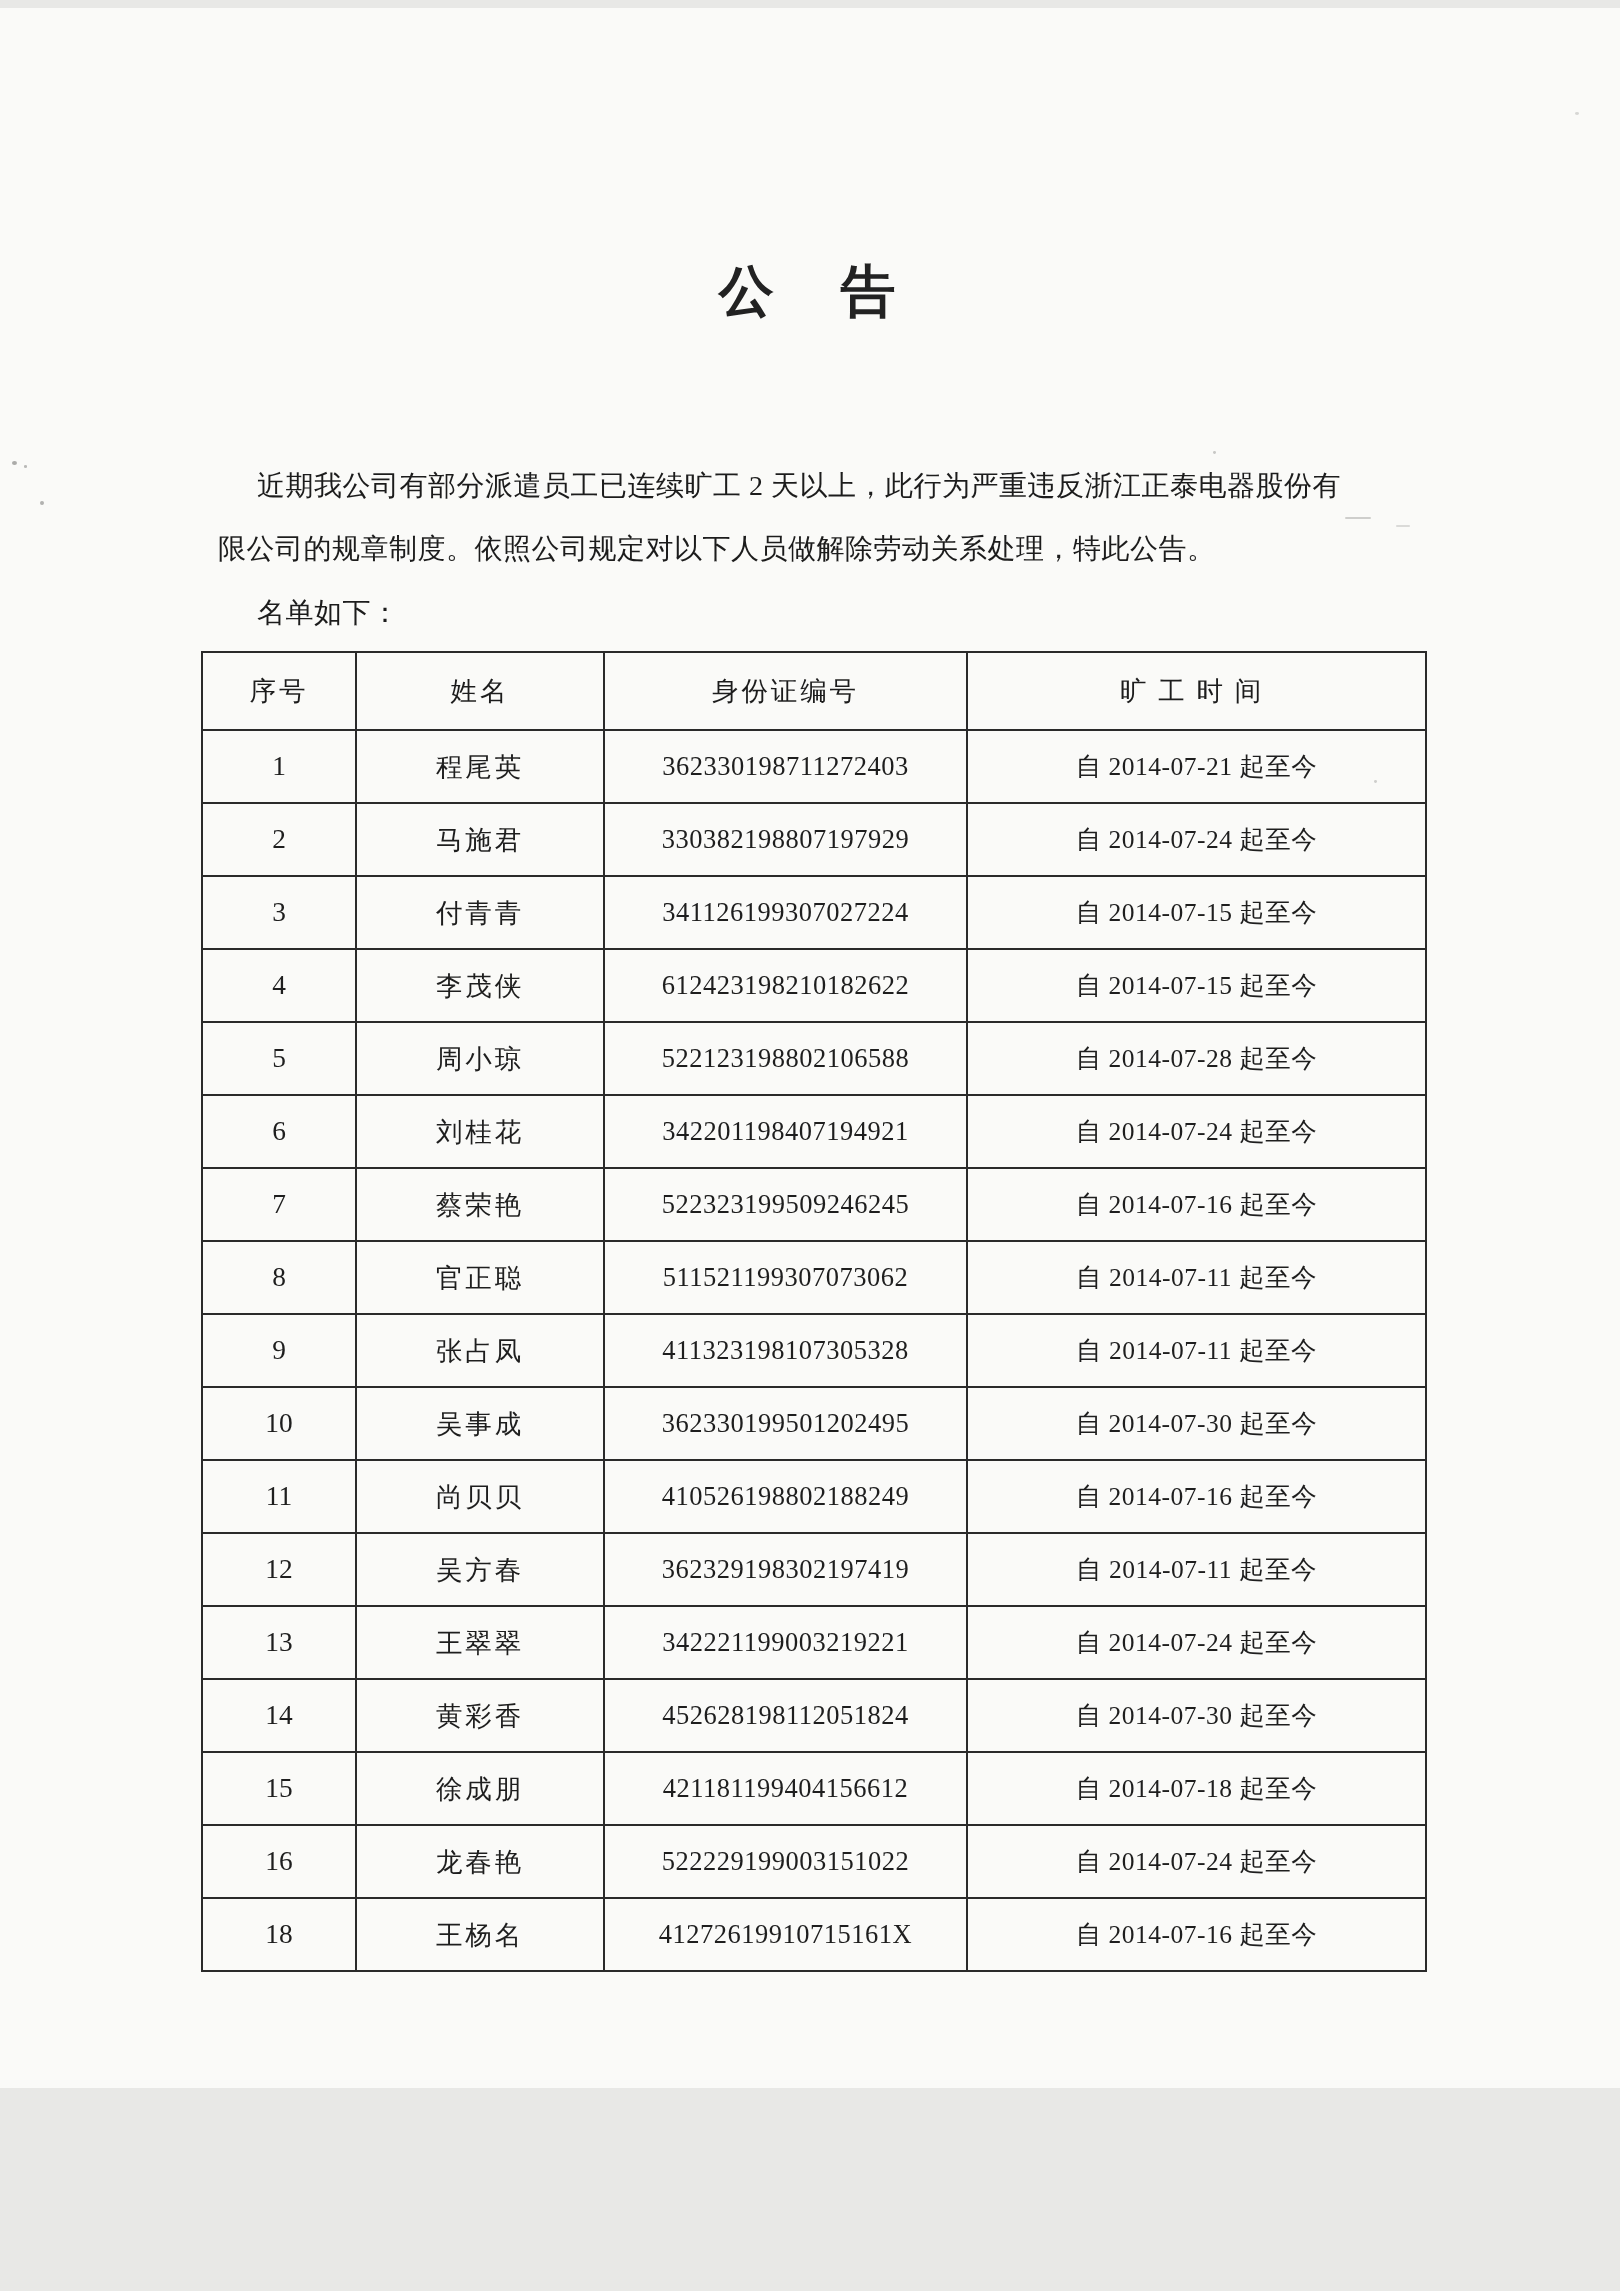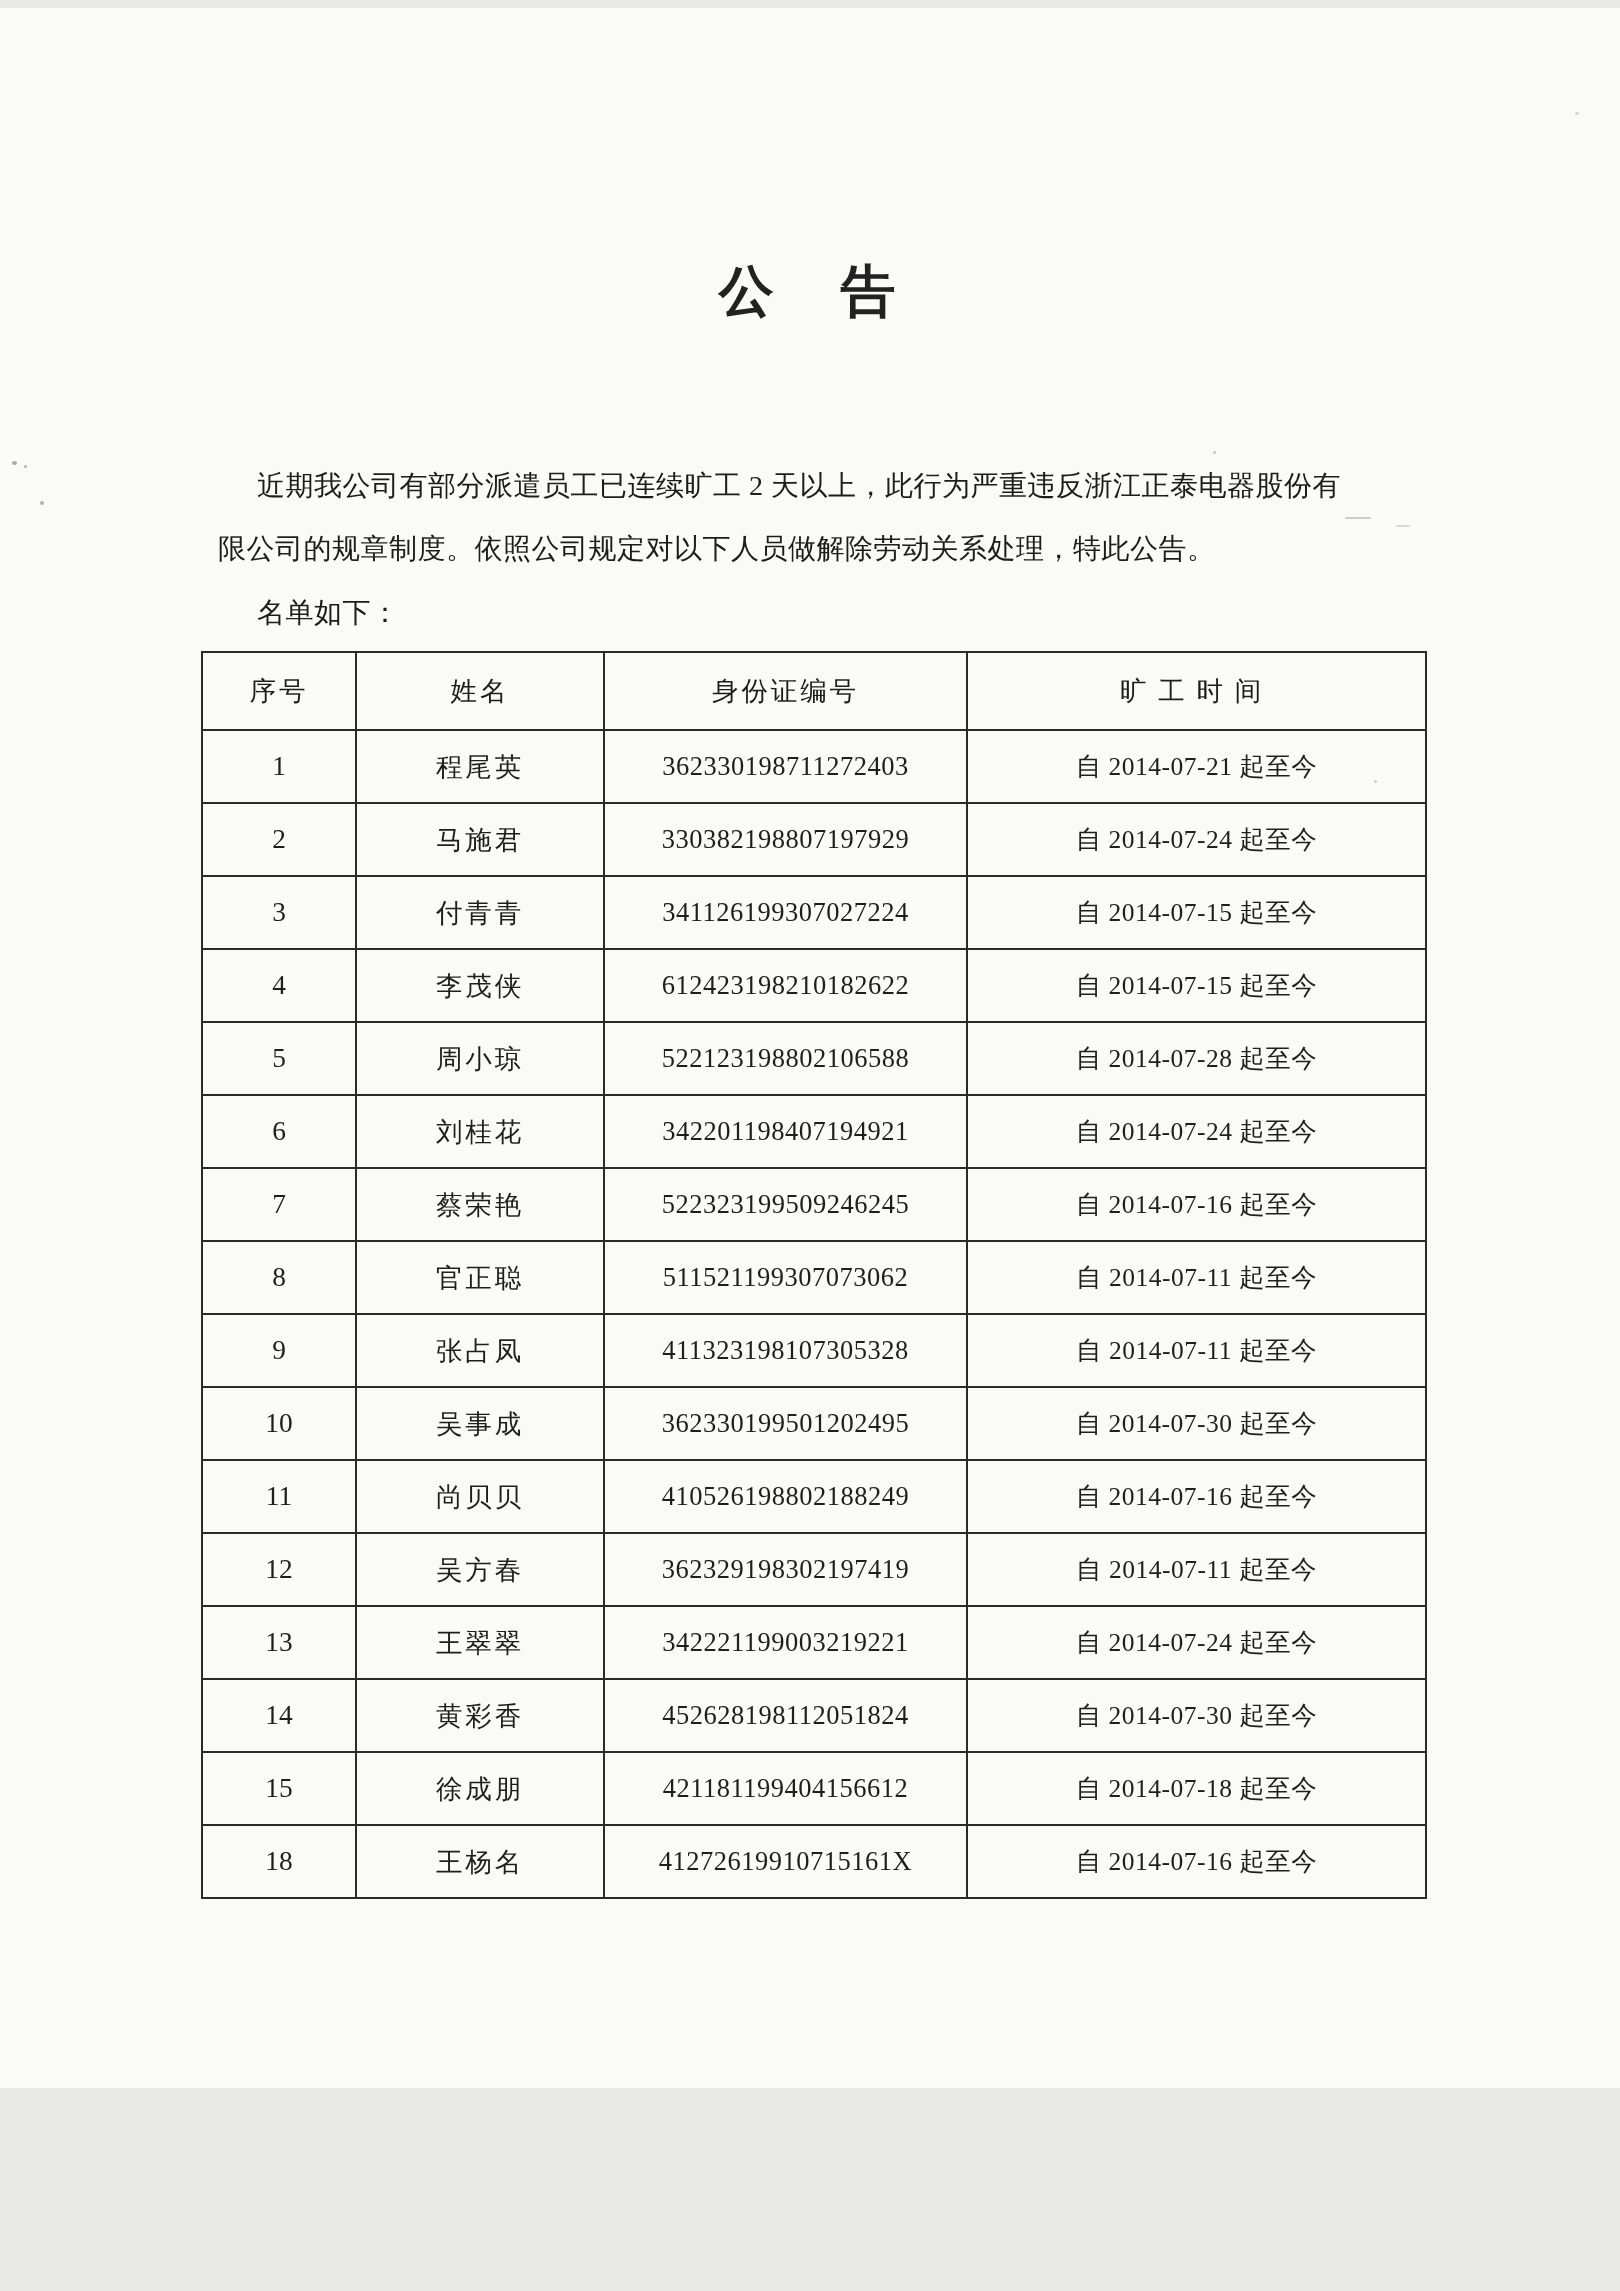--- a/index.html
+++ b/index.html
@@ -213,20 +213,26 @@
         <td class="id-cell">452628198112051824</td>
         <td class="period-cell">自 2014-07-30 起至今</td>
       </tr>
       <tr class="data-row">
         <td class="no-cell">15</td>
         <td class="name-cell">徐成朋</td>
         <td class="id-cell">421181199404156612</td>
         <td class="period-cell">自 2014-07-18 起至今</td>
       </tr>
       <tr class="data-row">
+        <td class="no-cell">16</td>
+        <td class="name-cell">龙春艳</td>
+        <td class="id-cell">522229199003151022</td>
+        <td class="period-cell">自 2014-07-24 起至今</td>
+      </tr>
+      <tr class="data-row">
         <td class="no-cell">18</td>
         <td class="name-cell">王杨名</td>
         <td class="id-cell">41272619910715161X</td>
         <td class="period-cell">自 2014-07-16 起至今</td>
       </tr>
     </tbody>
   </table>
 
   <div class="speck s1"></div>
   <div class="speck s2"></div>

